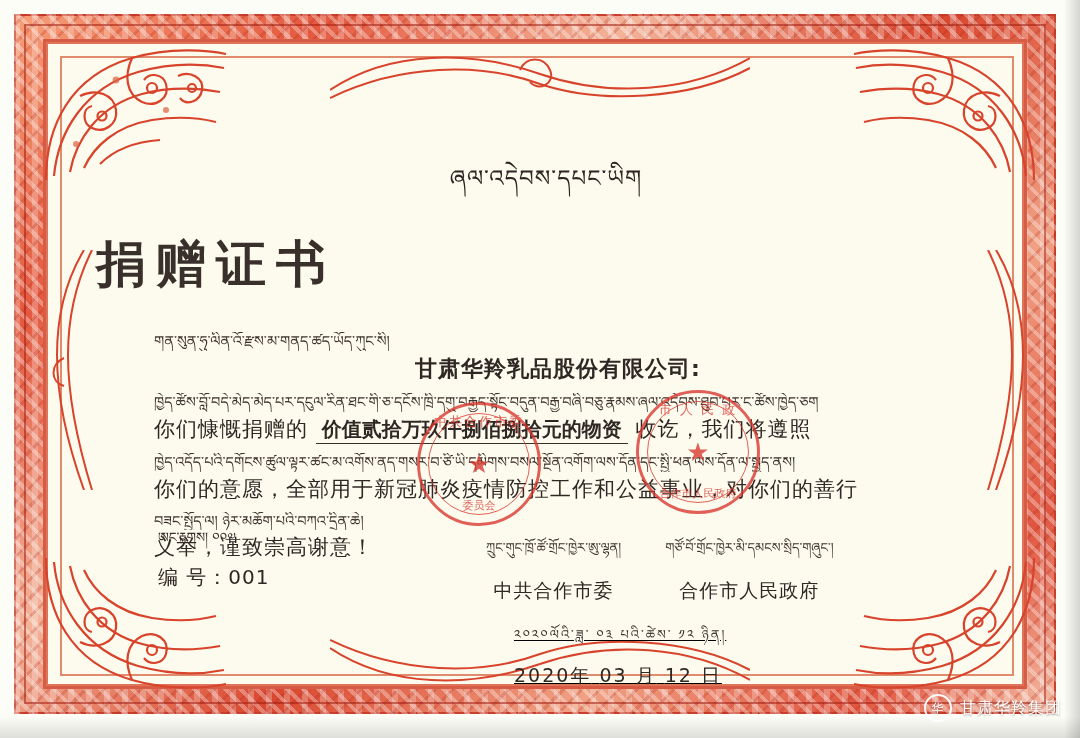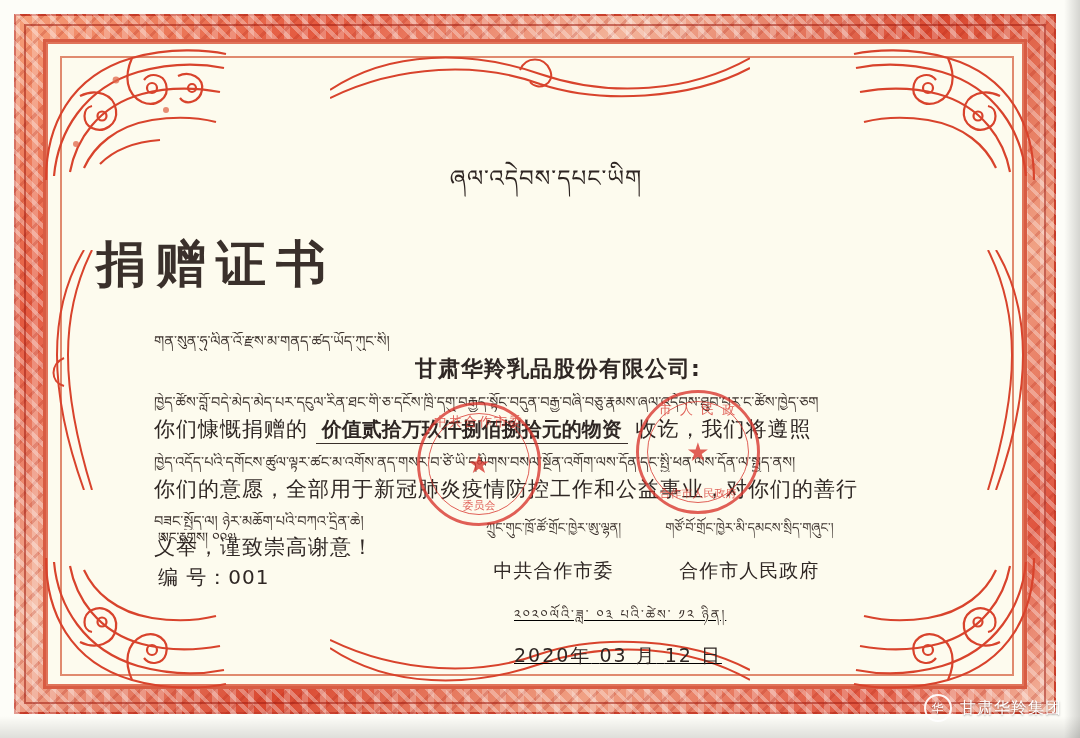--- a/index.html
+++ b/index.html
@@ -179,21 +179,21 @@
     font-size: 20px;
     color: #2f2724;
     margin-top: 4px;
     letter-spacing: 1px;
     font-family: "DejaVu Sans", sans-serif;
   }
 
   .signatures {
     position: absolute;
     left: 390px;
-    top: 13px;
+    top: 33px;
     width: 470px;
   }
   .sig-row {
     display: flex;
     gap: 44px;
     align-items: flex-end;
   }
   .sig-col { text-align: center; }
   .sig-tib { font-size: 13px; color: #3b312c; }
   .sig-cn {

